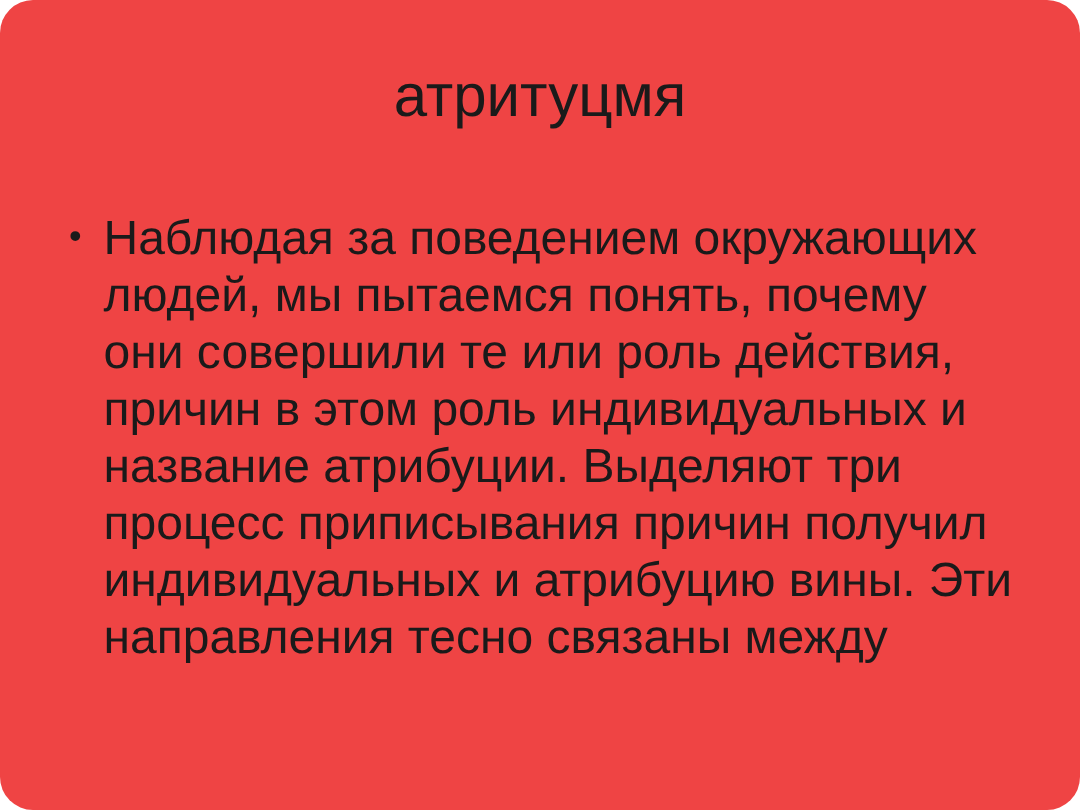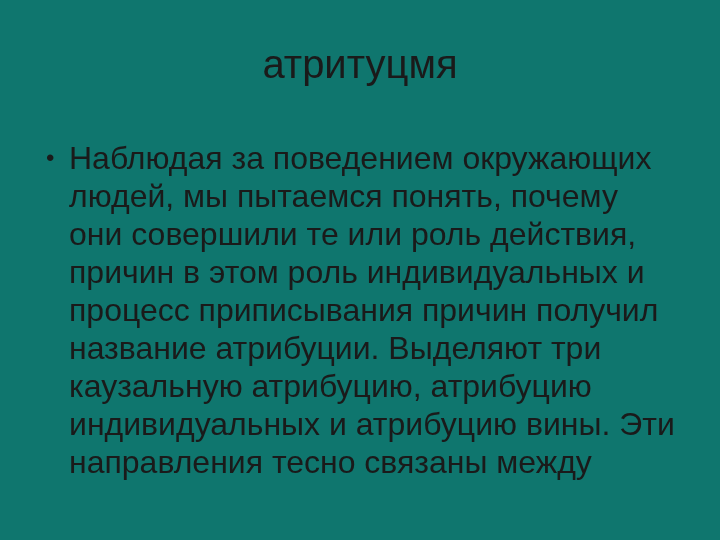--- a/index.html
+++ b/index.html
@@ -5,23 +5,24 @@
   html, body {
     margin: 0;
     padding: 0;
     background: #ffffff;
   }
   .slide {
     position: relative;
     width: 720px;
     height: 540px;
     overflow: hidden;
-    background: #0f766e;
+    background: #ef4444;
     color: #1a1a1a;
     font-family: "Liberation Sans", sans-serif;
+    border-radius: 22px;
   }
   .slide-title {
     position: absolute;
     top: 40px;
     left: 0;
     width: 720px;
     text-align: center;
     font-size: 40px;
     line-height: 48px;
     font-weight: 400;
@@ -57,20 +58,19 @@
 <div class="slide">
   <div class="slide-title">атритуцмя</div>
 
   <div class="bullet-row">
     <span class="bullet-marker">•</span>
     <div class="bullet-lines">
       <div class="bullet-line">Наблюдая за поведением окружающих</div>
       <div class="bullet-line">людей, мы пытаемся понять, почему</div>
       <div class="bullet-line">они совершили те или роль действия,</div>
       <div class="bullet-line">причин в этом роль индивидуальных и</div>
+      <div class="bullet-line">название атрибуции. Выделяют три</div>
       <div class="bullet-line">процесс приписывания причин получил</div>
-      <div class="bullet-line">название атрибуции. Выделяют три</div>
-      <div class="bullet-line">каузальную атрибуцию, атрибуцию</div>
       <div class="bullet-line">индивидуальных и атрибуцию вины. Эти</div>
       <div class="bullet-line">направления тесно связаны между</div>
     </div>
   </div>
 </div>
 
 </body></html>

